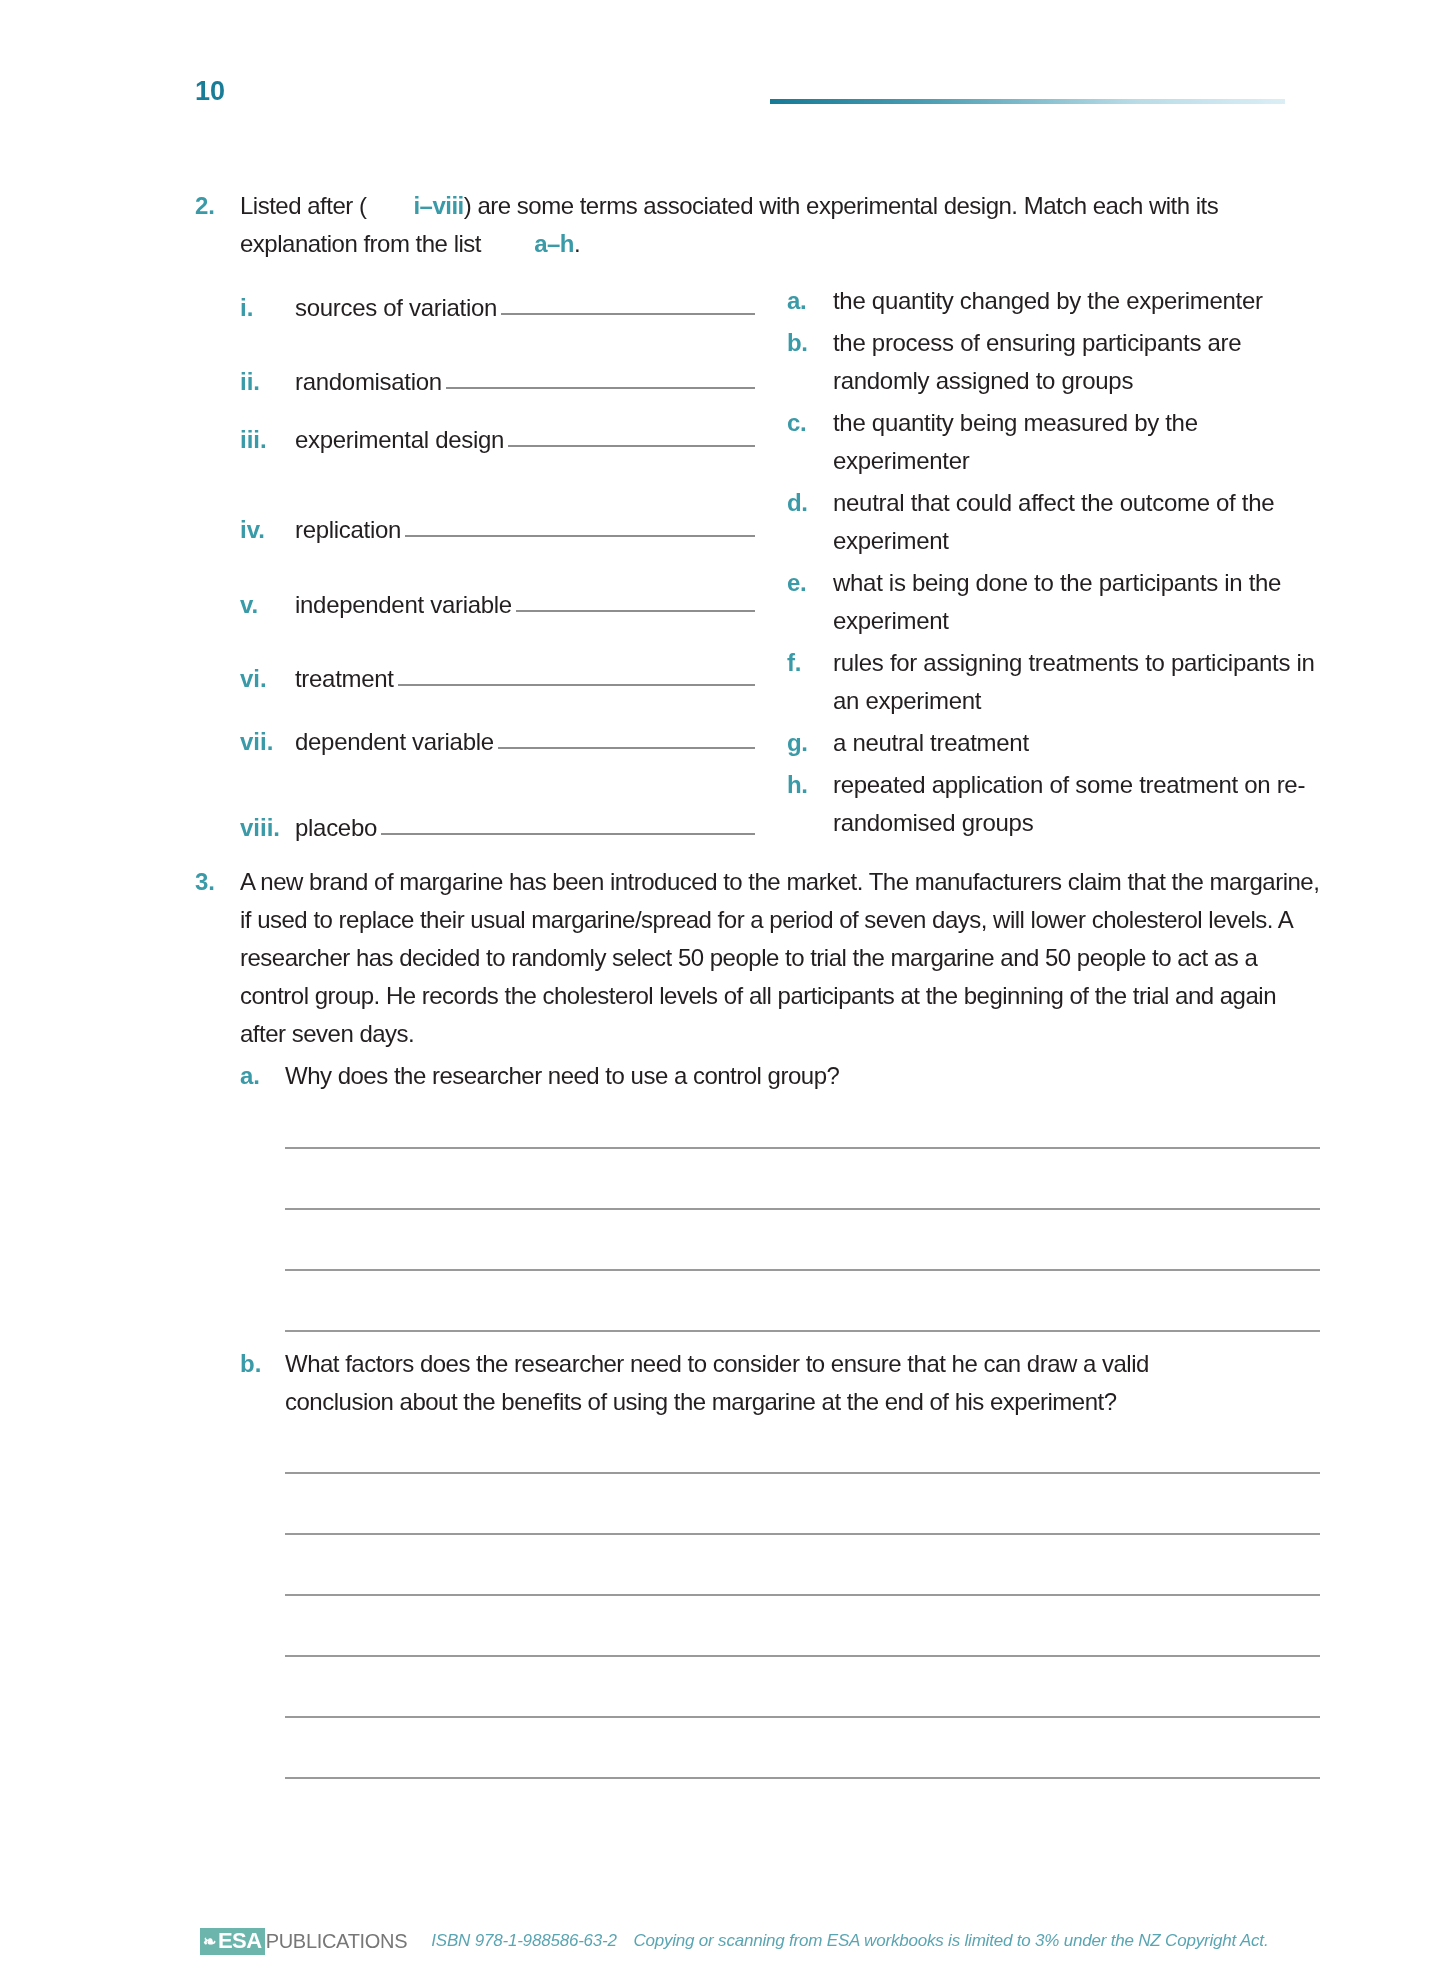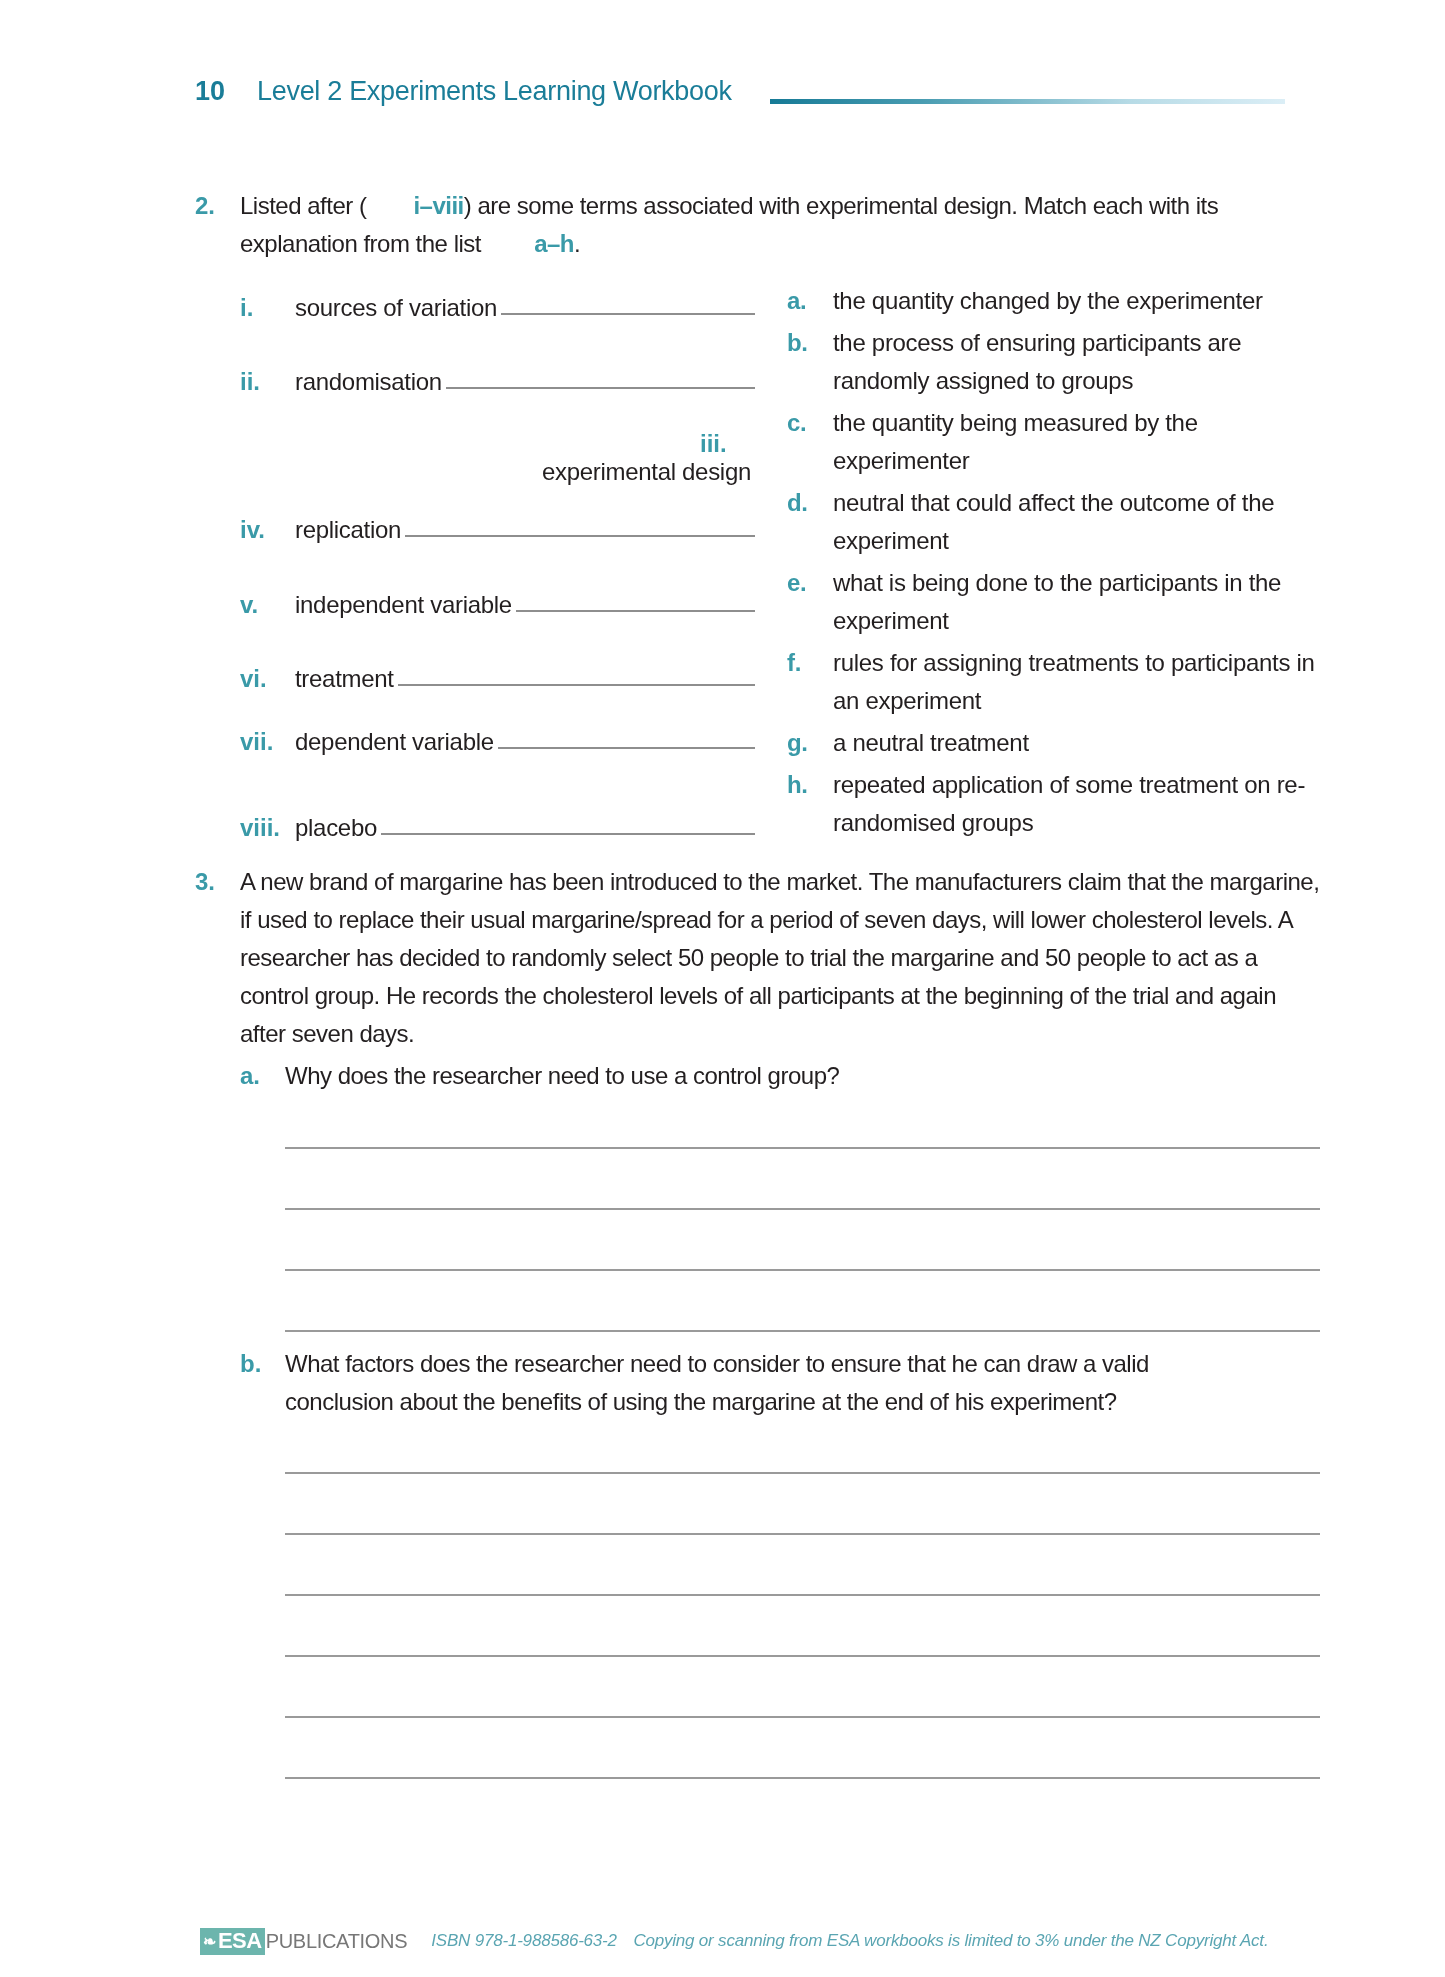--- a/index.html
+++ b/index.html
@@ -28,21 +28,20 @@
   .logo .leaf { font-size: 16px; margin-right: 2px; }
   .pubs { font-size: 20px; color: #777777; margin-left: 1px; letter-spacing: -0.3px; }
   .footnote { font-size: 17px; font-style: italic; color: #5aa5b2; margin-left: 24px; letter-spacing: -0.2px; }
   .footnote .isbn { margin-right: 12px; }
 </style>
 </head>
 <body>
 
 <div class="abs header">
   <span class="pnum">10</span>
-  <span class="title">Level 2 Experiments Learning Workbook</span>
 </div>
 <div class="abs header-rule"></div>
 
 <div class="abs" style="left:195px; top:187px; width:1140px;">
   <div style="display:flex;">
     <span class="qnum" style="width:45px; line-height:38px;">2.</span>
     <div class="qtext">
       <span>Listed after (</span><span class="b">i–viii</span><span>) are some terms associated with experimental design. Match each with its</span><br>
       <span>explanation from the list </span><span class="b">a–h</span><span>.</span>
     </div>
@@ -52,21 +51,21 @@
 <div class="abs term-row" style="top:282px;">
   <span class="num">i.</span>
   <span class="lbl">sources of variation</span>
   <span class="blank"></span>
 </div>
 <div class="abs term-row" style="top:356px;">
   <span class="num">ii.</span>
   <span class="lbl">randomisation</span>
   <span class="blank"></span>
 </div>
-<div class="abs term-row" style="top:430px;flex-direction:column;">
+<div class="abs term-row" style="top:414px;">
   <span class="num">iii.</span>
   <span class="lbl">experimental design</span>
   <span class="blank"></span>
 </div>
 <div class="abs term-row" style="top:504px;">
   <span class="num">iv.</span>
   <span class="lbl">replication</span>
   <span class="blank"></span>
 </div>
 <div class="abs term-row" style="top:579px;">

